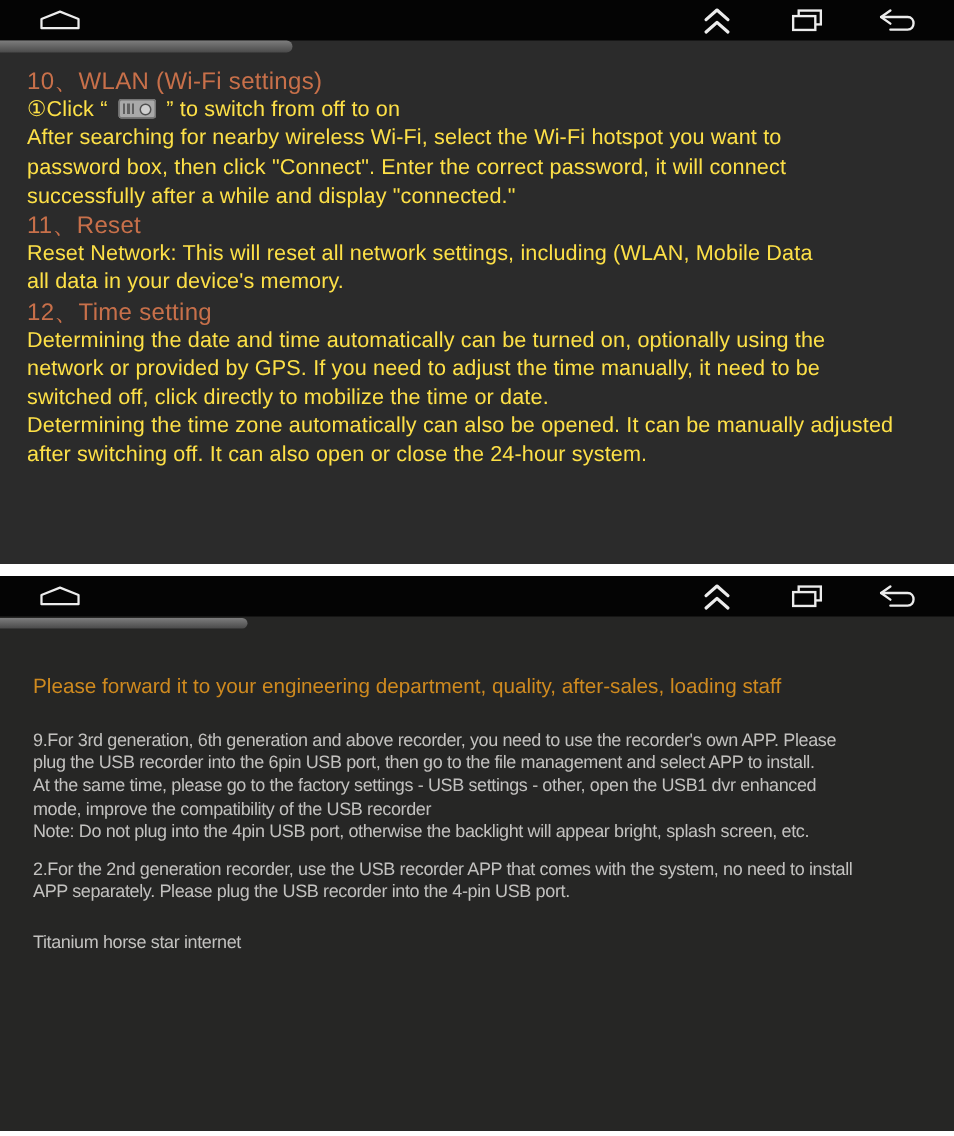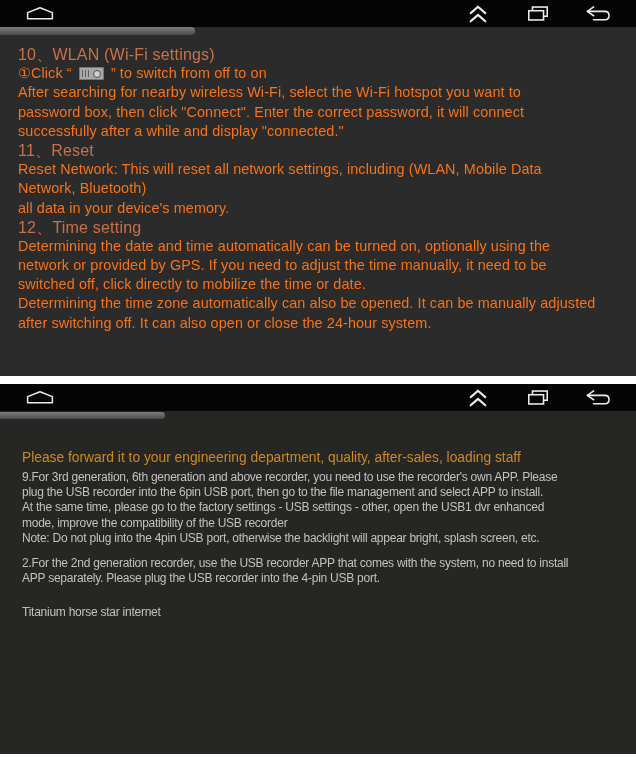--- a/index.html
+++ b/index.html
@@ -22,21 +22,21 @@
 
   .strip {
     position:absolute; top:27px; left:0; height:8px; width:195px;
     background:linear-gradient(#7d7d7d,#4a4a4a);
     border-radius:0 7px 7px 0;
   }
   #shot2 .strip { width:165px; top:28px; height:7px; }
 
   .content1 { position:absolute; top:45px; left:18px; right:4px; }
   .line {
-    height:19.2px; line-height:19.2px; font-size:14.4px; color:#f97316;
+    height:19.2px; line-height:19.2px; font-size:14.4px; color:#fde047;
     white-space:nowrap; letter-spacing:0.1px;
   }
   .line.heading1 { color:#c8704a; font-size:16px; letter-spacing:0.2px; }
 
   .toggle {
     display:inline-block; position:relative; width:25px; height:13px;
     background:#a9a9a9; border-radius:2px; vertical-align:-2px; margin:0 3px;
     box-shadow:0 0 0 1px #777 inset;
   }
   .toggle .grill {
@@ -48,21 +48,21 @@
     border:1.5px solid #4f4f4f; border-radius:50%; background:#cfcfcf; box-sizing:border-box;
   }
 
   .content2 { position:absolute; top:66px; left:22px; right:4px; }
   .line2 {
     height:15.2px; line-height:15.2px; font-size:12px; color:#c2c1bf;
     white-space:nowrap; letter-spacing:-0.25px;
   }
   .line2.heading2 {
     color:#cf8a1f; font-size:13.8px; letter-spacing:0; height:16px; line-height:16px;
-    margin-bottom:4px;
+    margin-bottom:20px;
   }
   .sp10 { height:10px; }
   .sp19 { height:19px; }
 
   .gap { position:absolute; top:376px; left:0; width:636px; height:8px; background:#ffffff; }
 </style>
 </head>
 <body>
 
 <div id="app">
@@ -108,21 +108,20 @@
     <div class="content1">
       <div class="line heading1">10、WLAN (Wi-Fi settings)</div>
       <div class="line">
         <span>①Click “ </span><span class="toggle"><span class="grill"></span><span class="knob"></span></span><span> ”  to switch from off to on</span>
       </div>
       <div class="line">After searching for nearby wireless Wi-Fi, select the Wi-Fi hotspot you want to</div>
       <div class="line"> password box, then click "Connect". Enter the correct password, it will connect</div>
       <div class="line">successfully after a while and display "connected."</div>
       <div class="line heading1">11、Reset</div>
       <div class="line">Reset Network: This will reset all network settings, including (WLAN, Mobile Data</div>
-      <div class="line">Network, Bluetooth)</div>
       <div class="line">all data in your device's memory.</div>
       <div class="line heading1">12、Time setting</div>
       <div class="line">Determining the date and time automatically can be turned on, optionally using the</div>
       <div class="line">network or provided by GPS. If you need to adjust the time manually, it need to be</div>
       <div class="line">switched off, click directly to mobilize the time or date.</div>
       <div class="line">Determining the time zone automatically can also be opened. It can be manually adjusted</div>
       <div class="line">after switching off. It can also open or close the 24-hour system.</div>
     </div>
   </div>
 

